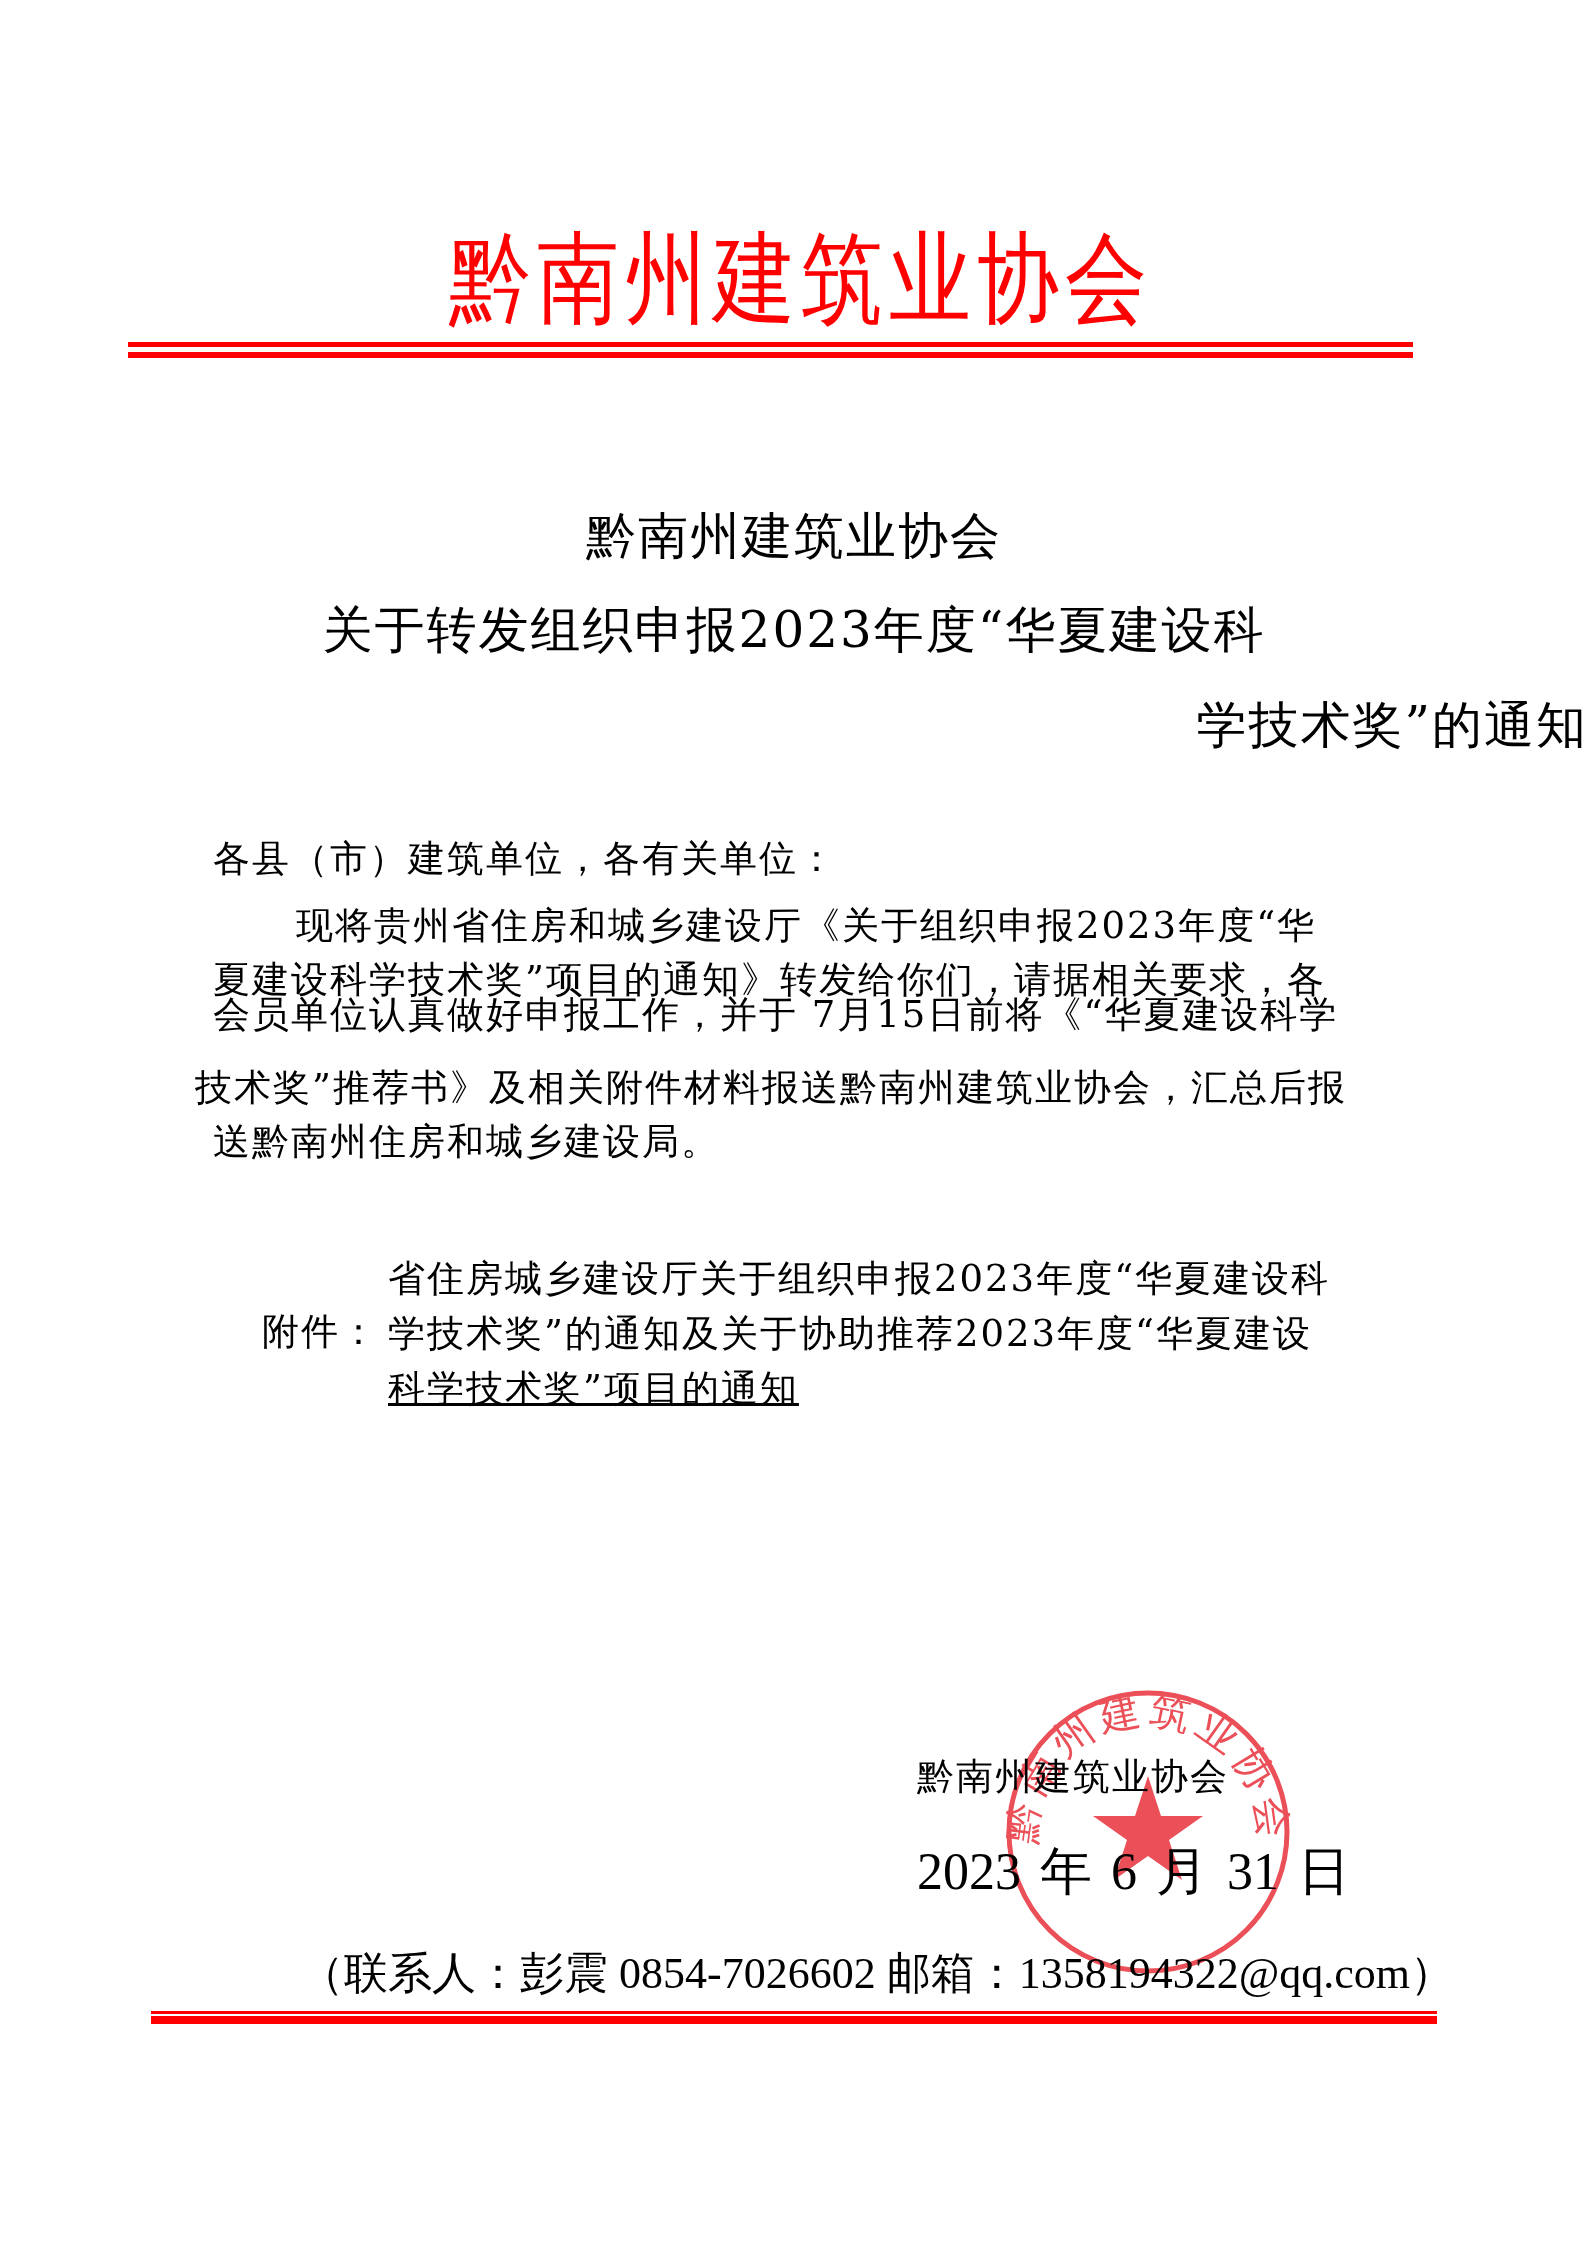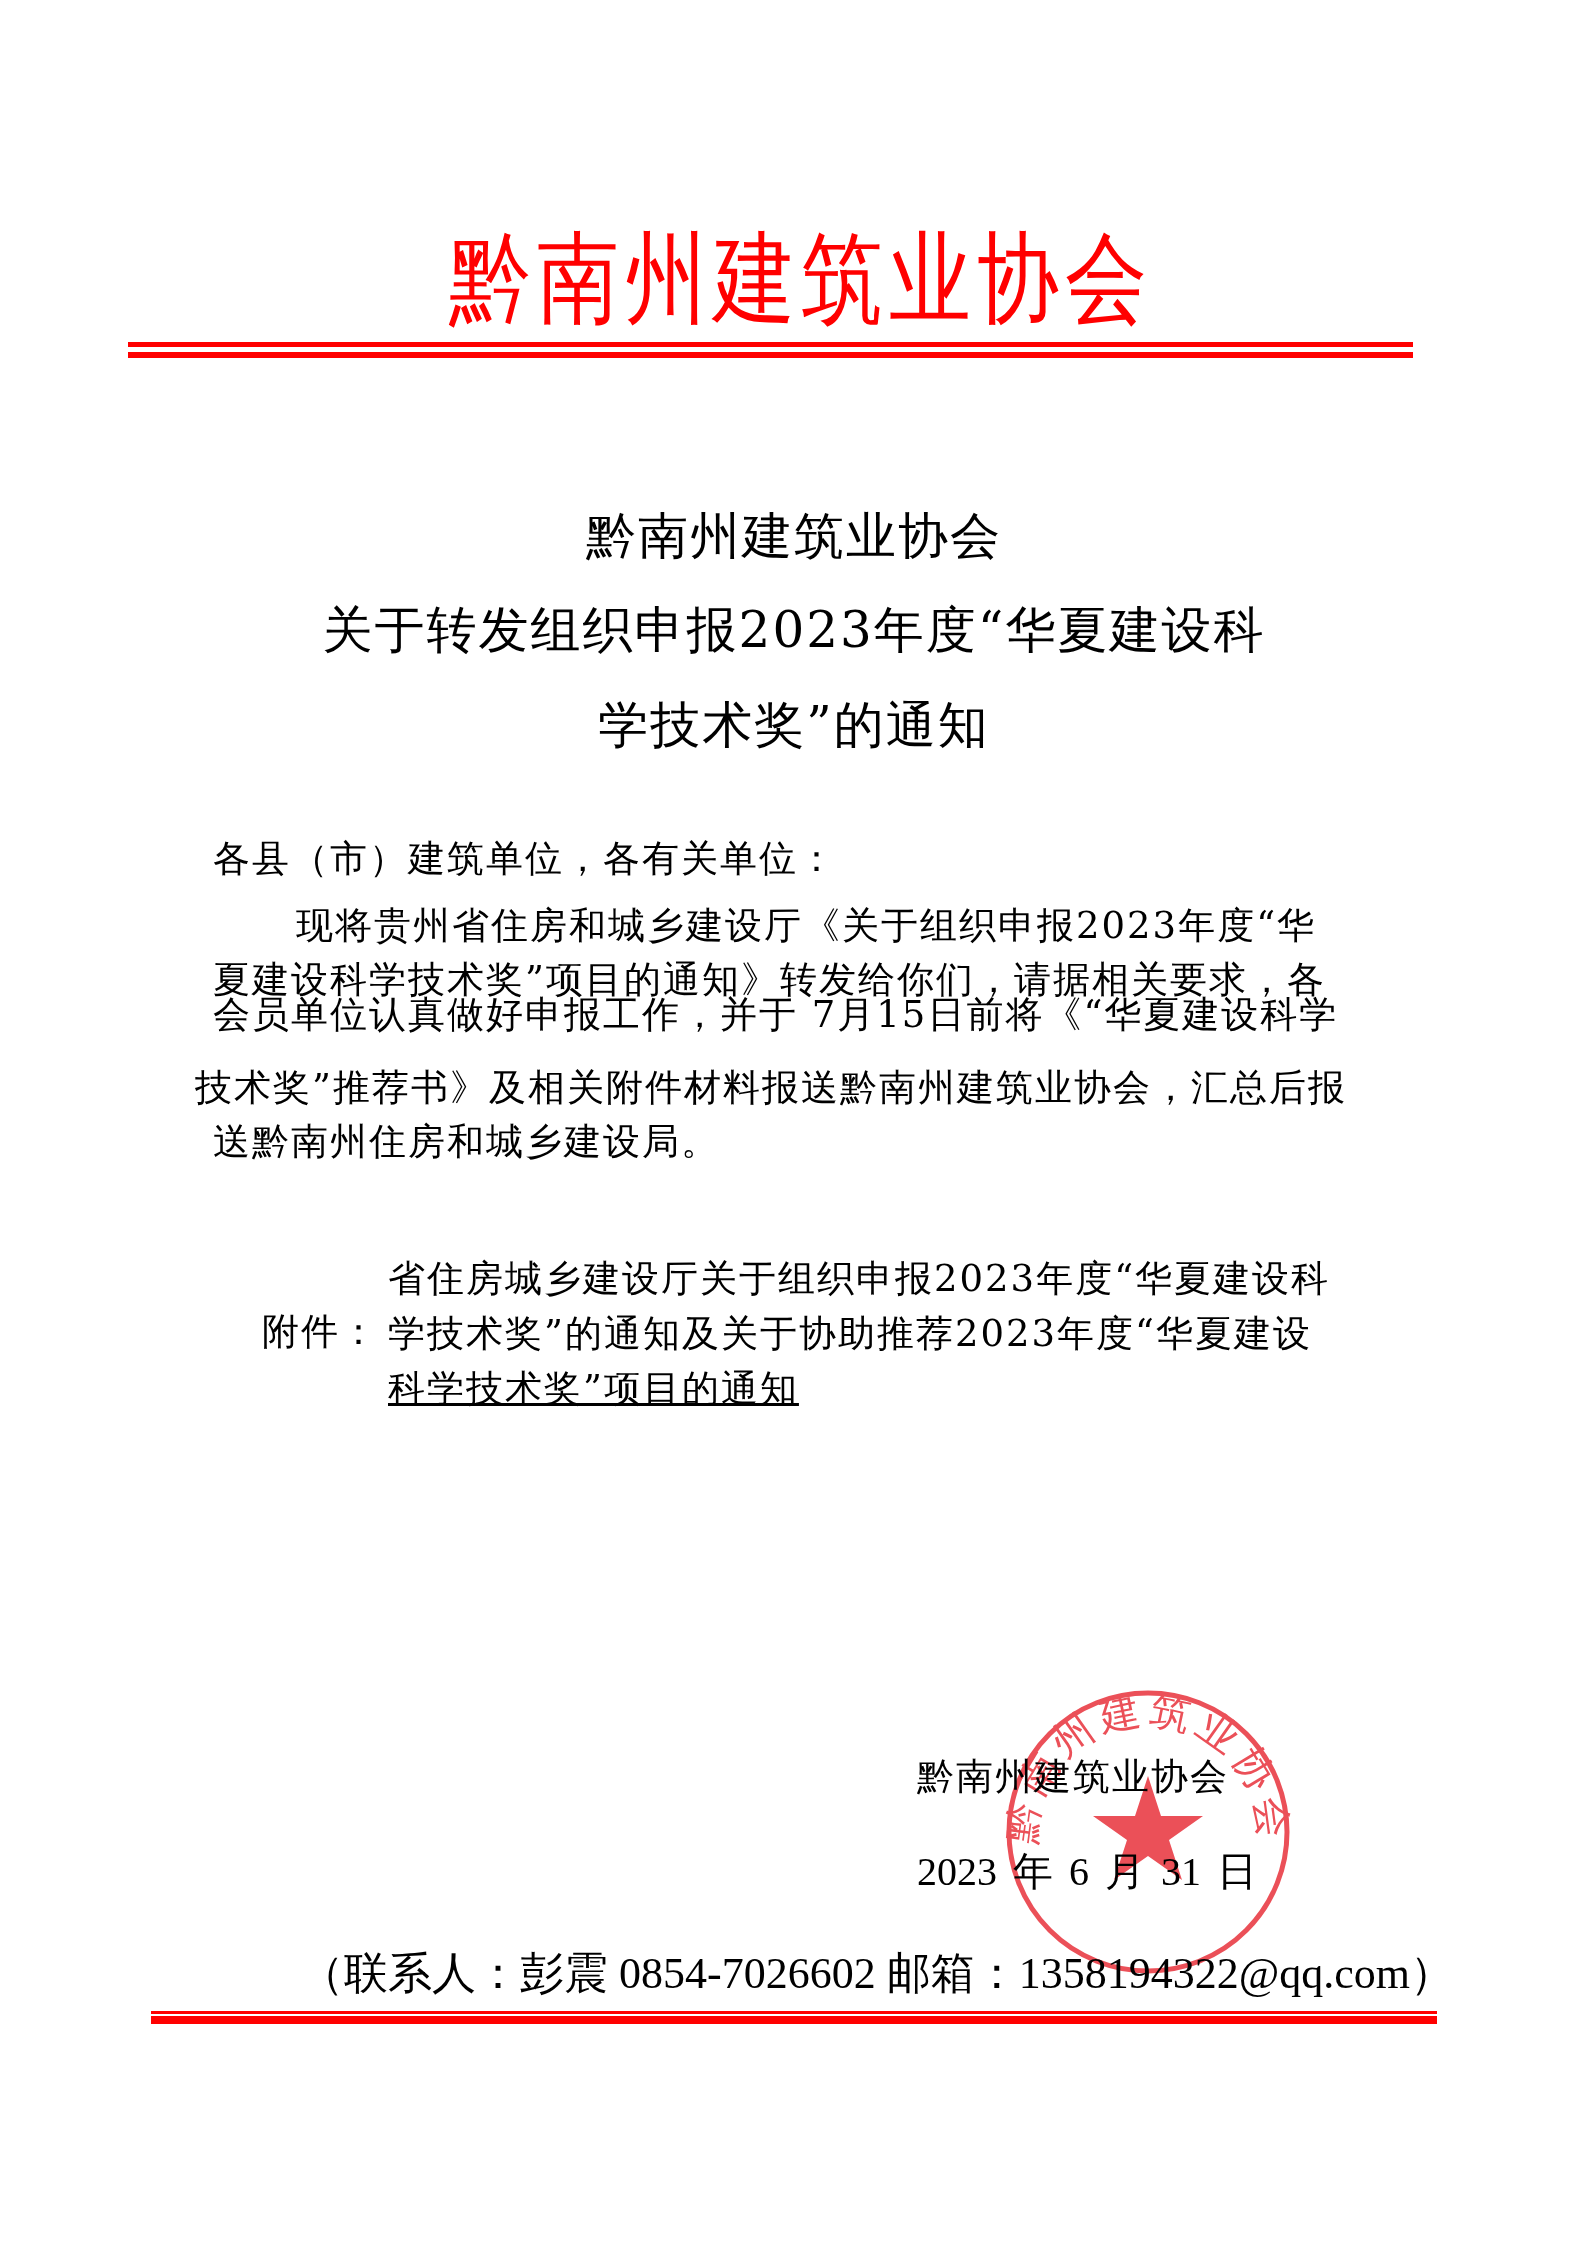--- a/index.html
+++ b/index.html
@@ -66,41 +66,41 @@
     }
     .stamp svg { width: 100%; height: 100%; }
 
     .signature {
       font-size: 37px;
       line-height: 42px;
       letter-spacing: 2px;
     }
     .date-line {
       font-family: "Liberation Serif", "DejaVu Serif", serif;
-      font-size: 40px;
+      font-size: 52px;
       line-height: 44px;
       word-spacing: 6px;
     }
     .contact-line {
       font-family: Liberation Serif, serif;
       font-size: 44px;
       line-height: 44px;
       margin-top: 36px;
     }
   </style>
 </head>
 <body>
 
 <div class="abs letterhead-title">黔南州建筑业协会</div>
 <div class="rule" style="left:128px; top:342px; width:1285px; height:5px;"></div>
 <div class="rule" style="left:128px; top:352px; width:1285px; height:6px;"></div>
 
 <div class="abs doc-title" style="top:508px;">黔南州建筑业协会</div>
 <div class="abs doc-title" style="top:602px;">关于转发组织申报2023年度“华夏建设科</div>
-<div class="abs doc-title" style="top:697px;">学技术奖”的通知</div>
+<div class="abs doc-title" style="top:697px;text-align:right;">学技术奖”的通知</div>
 
 <div class="abs body-line" style="left:213px; top:838px;">各县（市）建筑单位，各有关单位：</div>
 
 <div class="abs body-line" style="left:296px; top:905px;">现将贵州省住房和城乡建设厅《关于组织申报2023年度“华</div>
 <div class="abs body-line" style="left:213px; top:959px;">夏建设科学技术奖”项目的通知》转发给你们，请据相关要求，各</div>
 <div class="abs body-line" style="left:213px; top:994px;">会员单位认真做好申报工作，并于 7月15日前将《“华夏建设科学</div>
 <div class="abs body-line" style="left:195px; top:1067px;">技术奖”推荐书》及相关附件材料报送黔南州建筑业协会，汇总后报</div>
 <div class="abs body-line" style="left:213px; top:1121px;">送黔南州住房和城乡建设局。</div>
 
 <div class="abs body-line" style="left:262px; top:1311px;">附件：</div>

